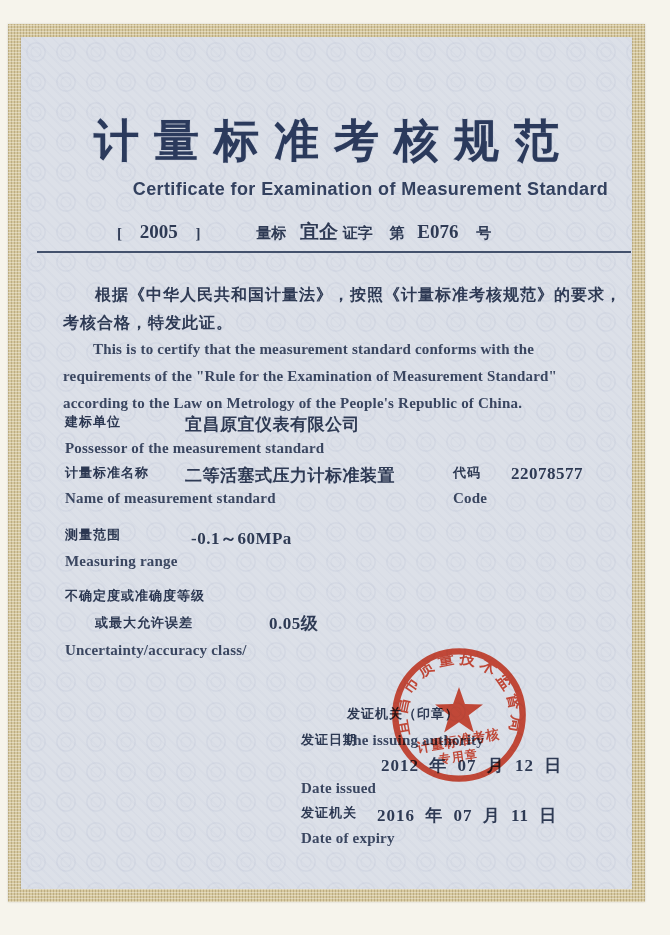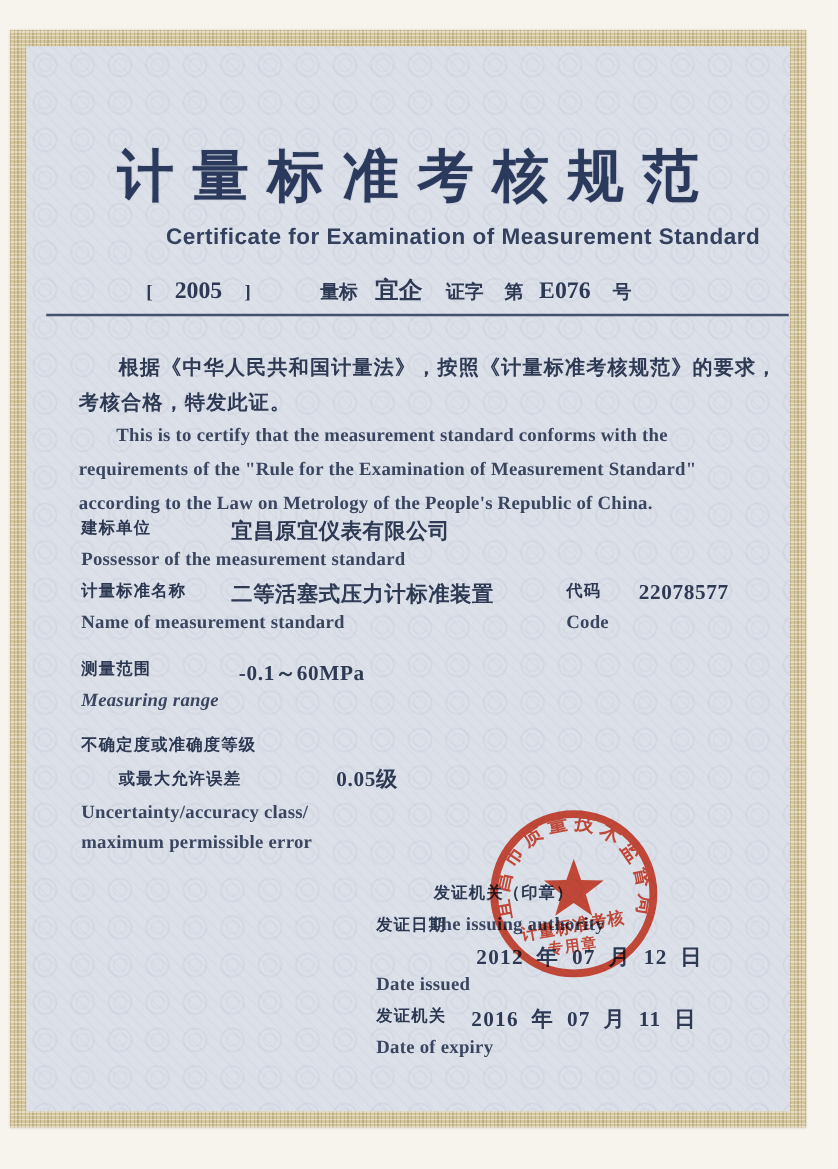--- a/index.html
+++ b/index.html
@@ -66,21 +66,21 @@
 
     <div class="abs title-cn" style="top:74px;">计量标准考核规范</div>
     <div class="abs title-en" style="top:142px;padding-left:44px;">Certificate for Examination of Measurement Standard</div>
 
     <div class="abs serial">
       <span>[</span>
       <span class="big" style="margin:0 14px;">2005</span>
       <span>]</span>
       <span style="margin-left:52px;">量标</span>
       <span class="big" style="margin-left:10px;">宜企</span>
-      <span style="margin-left:15px;">证字</span>
+      <span style="margin-left:1px;">证字</span>
       <span style="margin-left:13px;">第</span>
       <span class="big" style="margin-left:9px;">E076</span>
       <span style="margin-left:14px;">号</span>
     </div>
 
     <div class="abs rule"></div>
 
     <div class="abs para-cn">根据《中华人民共和国计量法》，按照《计量标准考核规范》的要求，考核合格，特发此证。</div>
     <div class="abs para-en">This is to certify that the measurement standard conforms with the requirements of the "Rule for the Examination of Measurement Standard" according to the Law on Metrology of the People's Republic of China.</div>
 
@@ -90,27 +90,26 @@
 
     <div class="abs lbl-cn" style="left:44px;top:427px;">计量标准名称</div>
     <div class="abs val" style="left:164px;top:427px;">二等活塞式压力计标准装置</div>
     <div class="abs lbl-cn" style="left:432px;top:427px;">代码</div>
     <div class="abs val" style="left:490px;top:427px;">22078577</div>
     <div class="abs lbl-en" style="left:44px;top:453px;">Name of measurement standard</div>
     <div class="abs lbl-en" style="left:432px;top:453px;">Code</div>
 
     <div class="abs lbl-cn" style="left:44px;top:489px;">测量范围</div>
     <div class="abs val" style="left:170px;top:490px;">-0.1～60MPa</div>
-    <div class="abs lbl-en" style="left:44px;top:516px;font-style:italic;">Measuring range</div>
+    <div class="abs lbl-en" style="left:44px;top:516px;">Measuring range</div>
 
     <div class="abs lbl-cn" style="left:44px;top:550px;">不确定度或准确度等级</div>
     <div class="abs lbl-cn" style="left:74px;top:577px;">或最大允许误差</div>
     <div class="abs val" style="left:248px;top:575px;">0.05级</div>
     <div class="abs lbl-en" style="left:44px;top:605px;">Uncertainty/accuracy class/</div>
-    <div class="abs lbl-en" style="left:44px;top:629px;">maximum permissible error</div>
 
     <div class="abs lbl-cn" style="left:326px;top:668px;">发证机关（印章）</div>
     <div class="abs lbl-en" style="left:322px;top:695px;">The issuing authority</div>
 
     <div class="abs lbl-cn" style="left:280px;top:694px;">发证日期</div>
     <div class="abs date-val" style="left:360px;top:717px;">2012 年 07 月 12 日</div>
     <div class="abs lbl-en" style="left:280px;top:743px;">Date issued</div>
 
     <div class="abs lbl-cn" style="left:280px;top:767px;">发证机关</div>
     <div class="abs date-val" style="left:356px;top:767px;">2016 年 07 月 11 日</div>

